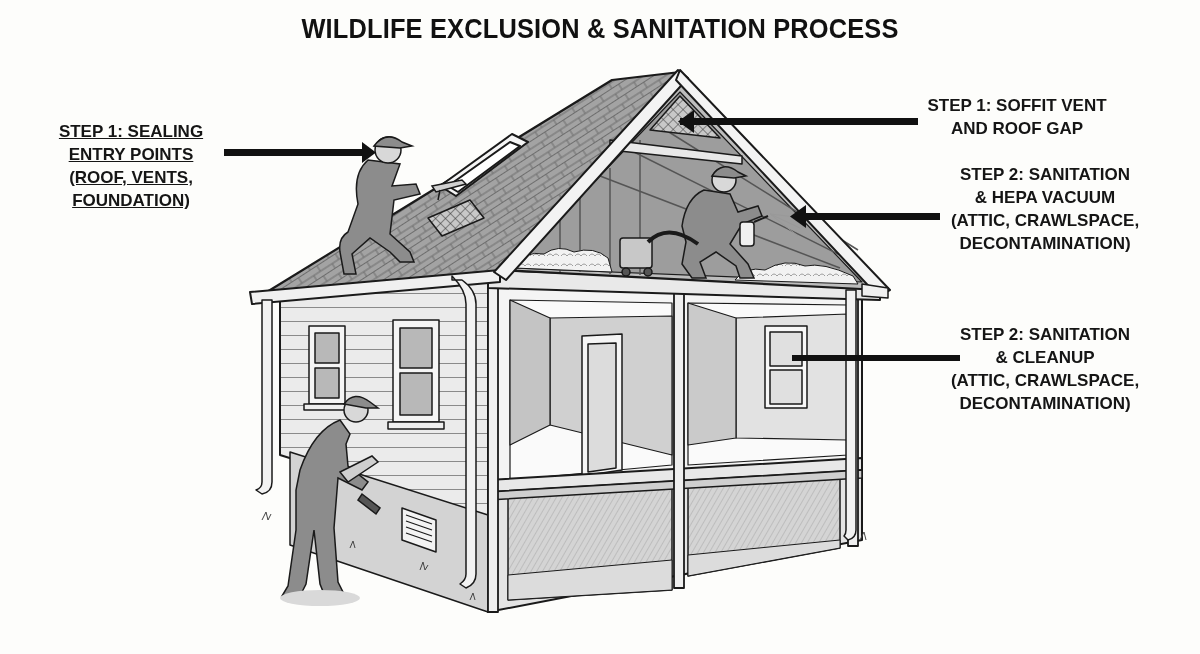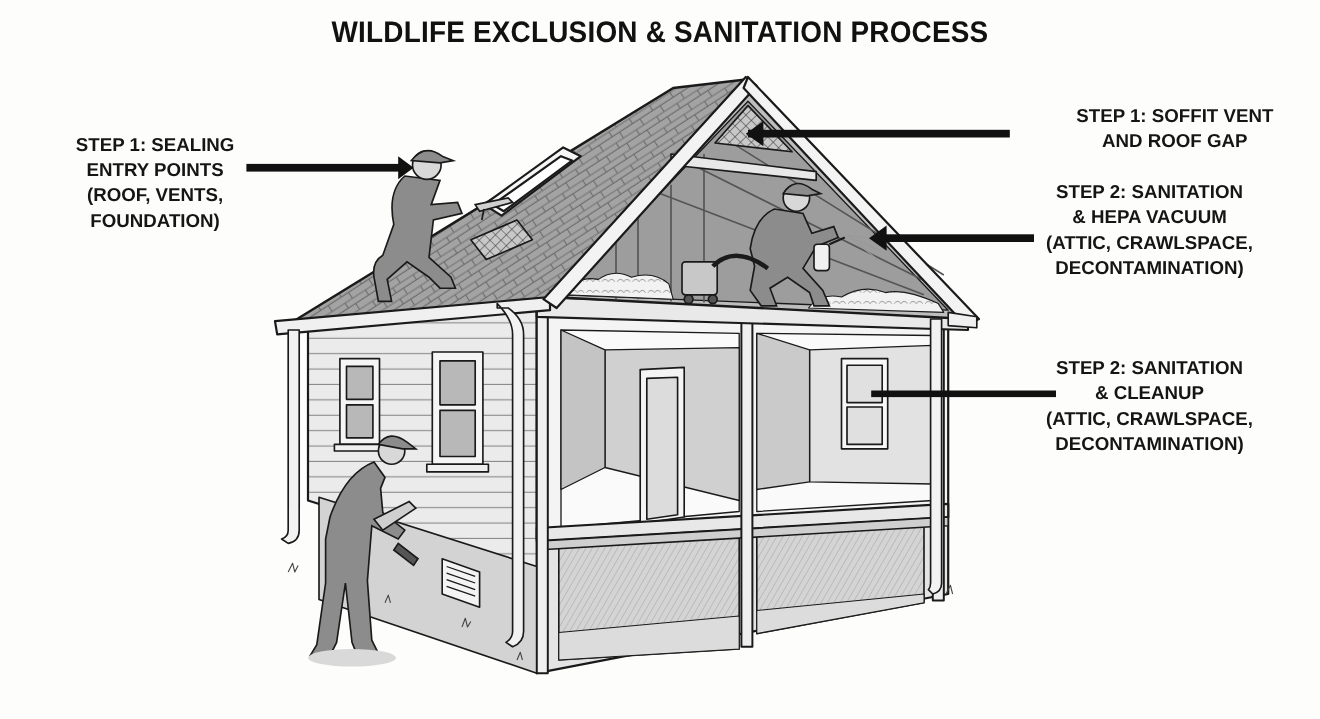--- a/index.html
+++ b/index.html
@@ -13,22 +13,22 @@
     position: absolute; left: 0; top: 14px; width: 1200px;
     text-align: center; font-weight: 700; font-size: 27px;
     letter-spacing: 0.2px; color: #111;
     transform: scaleX(0.94);
   }
   .label {
     position: absolute; font-weight: 700; font-size: 17px;
     line-height: 23px; color: #151515; text-align: center;
     white-space: pre-line;
   }
-  #lbl-seal { left: 46px; top: 120px; width: 190px; }
-  #lbl-soffit { left: 948px; top: 94px; width: 240px; }
+  #lbl-seal { left: 36px; top: 120px; width: 190px; text-decoration: underline; }
+  #lbl-soffit { left: 897px; top: 94px; width: 240px; }
   #lbl-hepa { left: 940px; top: 163px; width: 210px; }
   #lbl-cleanup { left: 940px; top: 323px; width: 210px; }
   svg.art { position: absolute; left: 0; top: 0; }
 </style>
 </head>
 <body>
 
 <div class="title">WILDLIFE EXCLUSION &amp; SANITATION PROCESS</div>
 
 <div class="label" id="lbl-seal">STEP 1: SEALING

